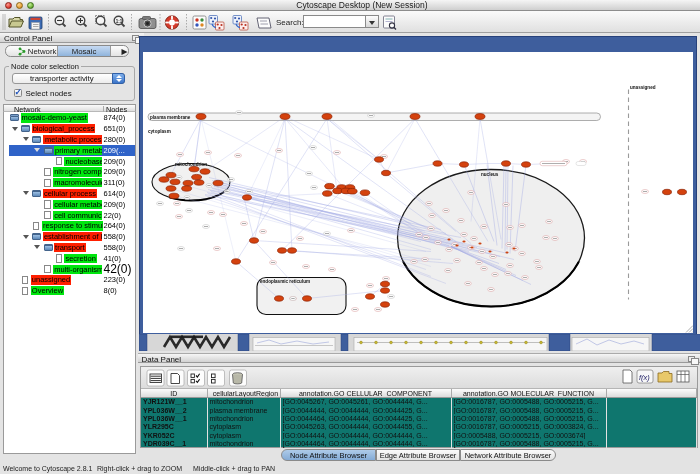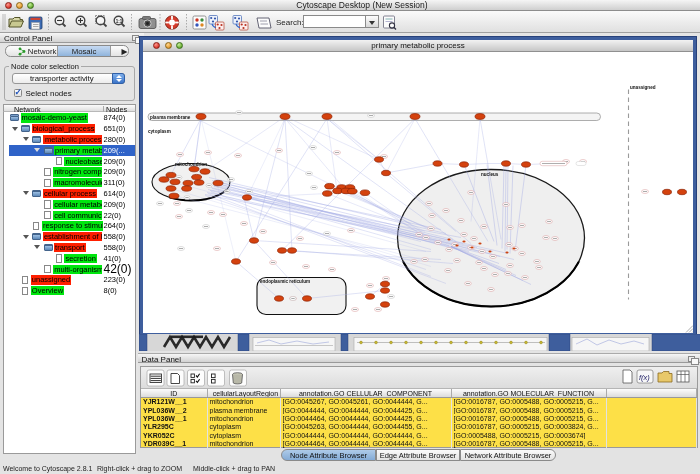--- a/index.html
+++ b/index.html
@@ -40,21 +40,21 @@
 #treehead .h2 { position:absolute; left:102px; top:0.5px; font-size:7.3px; color:#111; }
 #treehead .dv { position:absolute; left:99px; top:1px; width:1px; height:6.5px; background:#aaa; }
 #wframe { left:139px; top:36px; width:558px; height:313px; background:#3e5e9d; border:1px solid #26407a; }
 #wtitle { position:absolute; left:3px; top:3px; width:550px; height:11.5px; background:linear-gradient(#f2f2f2,#c6c6c6); border-bottom:1px solid #909090; }
 #wtitle .t { position:absolute; width:100%; text-align:center; font-size:8px; line-height:11px; color:#111; }
 #wcanvas { position:absolute; left:3px; top:14.5px; width:550px; height:281.5px; background:#fff; }
 #wfrag { position:absolute; left:-1px; top:296.5px; width:562px; height:17px; }
 #dpanel { left:138px; top:352.5px; width:562px; height:121.5px; background:#e3e3e3; }
 #dphead { position:absolute; left:0; top:0; width:562px; height:10.5px; background:linear-gradient(#f6f6f6,#d2d2d2); border-top:1px solid #aaa; border-bottom:1px solid #999; }
 #dphead span { position:absolute; left:3.5px; top:1px; font-size:8px; color:#111; }
-#dpbox { position:absolute; left:2px; top:13.5px; width:558px; height:81.5px; background:#fde047; border:1px solid #9a9a9a; }
+#dpbox { position:absolute; left:2px; top:13.5px; width:558px; height:81.5px; background:#0f766e; border:1px solid #9a9a9a; }
 #dptools { position:absolute; left:0; top:0; width:556px; height:21.5px; background:linear-gradient(#efefef,#dcdcdc); border-bottom:1px solid #b5b5b5; }
 #dptable { position:absolute; left:0; top:22px; width:556px; height:58px; font-size:7px; border-collapse:collapse; table-layout:fixed; }
 #dptable th { background:linear-gradient(#fcfcfc,#dcdcdc); border-right:1px solid #aaa; border-bottom:1px solid #999; font-weight:normal; font-size:7px; color:#111; height:8.5px; padding:0; overflow:hidden; white-space:nowrap; }
 #dptable td { border-right:1px solid #e2e2e2; height:8.4px; padding:0 0 0 2px; overflow:hidden; white-space:nowrap; color:#111; }
 #dptable td.c1 { font-weight:bold; }
 #dptabs { position:absolute; left:0; top:96px; width:562px; height:13px; }
 .dptab { position:absolute; top:0; height:12.5px; border:1px solid #8a8a8a; background:linear-gradient(#fbfbfb,#e3e3e3); font-size:7.5px; line-height:11.5px; text-align:center; color:#111; }
 .dptab.first { border-radius:6px 0 0 6px; }
 .dptab.last { border-radius:0 6px 6px 0; }
 .dptab.sel { background:linear-gradient(#aecbe9,#84abd6); }
@@ -239,26 +239,20 @@
 <div style="position:absolute;left:53.2px;top:231.5px;max-width:49.3px;height:9.4px;overflow:hidden;background:#00e60e;color:#000;font-size:7.5px;line-height:9.4px;padding:0 1px;white-space:nowrap">multi-organism pro</div>
 <div style="position:absolute;left:103.5px;top:231.5px;height:9.4px;color:#000;font-size:12px;line-height:9.4px;white-space:nowrap">42(0)</div>
 <div style="position:absolute;left:22.0px;top:242.8px;width:6.2px;height:8.4px;background:#fff;border:0.6px solid #888"></div>
 <div style="position:absolute;left:30.8px;top:242.3px;max-width:71.7px;height:9.4px;overflow:hidden;background:#ff1f00;color:#000;font-size:7.5px;line-height:9.4px;padding:0 1px;white-space:nowrap">unassigned</div>
 <div style="position:absolute;left:103.5px;top:242.3px;height:9.4px;color:#000;font-size:7.5px;line-height:9.4px;white-space:nowrap">223(0)</div>
 <div style="position:absolute;left:22.0px;top:253.6px;width:6.2px;height:8.4px;background:#fff;border:0.6px solid #888"></div>
 <div style="position:absolute;left:30.8px;top:253.1px;max-width:71.7px;height:9.4px;overflow:hidden;background:#00e60e;color:#000;font-size:7.5px;line-height:9.4px;padding:0 1px;white-space:nowrap">Overview</div>
 <div style="position:absolute;left:103.5px;top:253.1px;height:9.4px;color:#000;font-size:7.5px;line-height:9.4px;white-space:nowrap">8(0)</div>
 </div>
 <div class="abs" id="wframe">
-  <div id="wtitle">
-    <div class="light lr" style="left:10px;top:2.2px;"></div>
-    <div class="light ly" style="left:21.5px;top:2.2px;"></div>
-    <div class="light lg" style="left:33px;top:2.2px;"></div>
-    <div class="t">primary metabolic process</div>
-  </div>
   <div id="wcanvas">
     <svg width="550" height="281.5" viewBox="142 50.5 550 281.5">
         <rect x="147" y="111.5" width="452.5" height="7.5" rx="3.7" fill="#f4f4f4" stroke="#999" stroke-width="0.8"></rect>
 <ellipse cx="190" cy="180.5" rx="39" ry="18.5" fill="#f1f1f1" stroke="#111" stroke-width="1.1"></ellipse>
 <ellipse cx="490" cy="236.5" rx="93.5" ry="68.5" fill="#efefef" stroke="#1a1a1a" stroke-width="1.3"></ellipse>
 <clipPath id="nclip">
           <rect x="395" y="260" width="195" height="52"></rect>
         </clipPath>
 <ellipse cx="490" cy="236.5" rx="93.5" ry="68.5" fill="none" stroke="#000" stroke-width="2.1" clip-path="url(#nclip)"></ellipse>
 <clipPath id="mclip">

